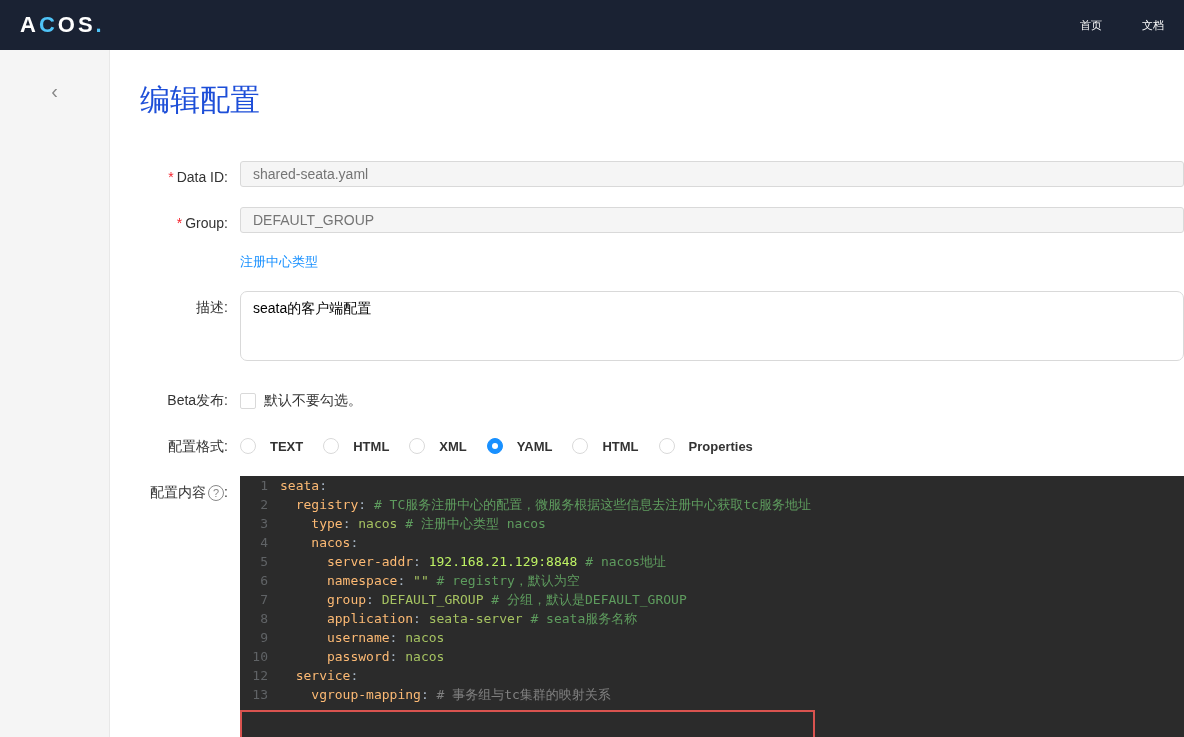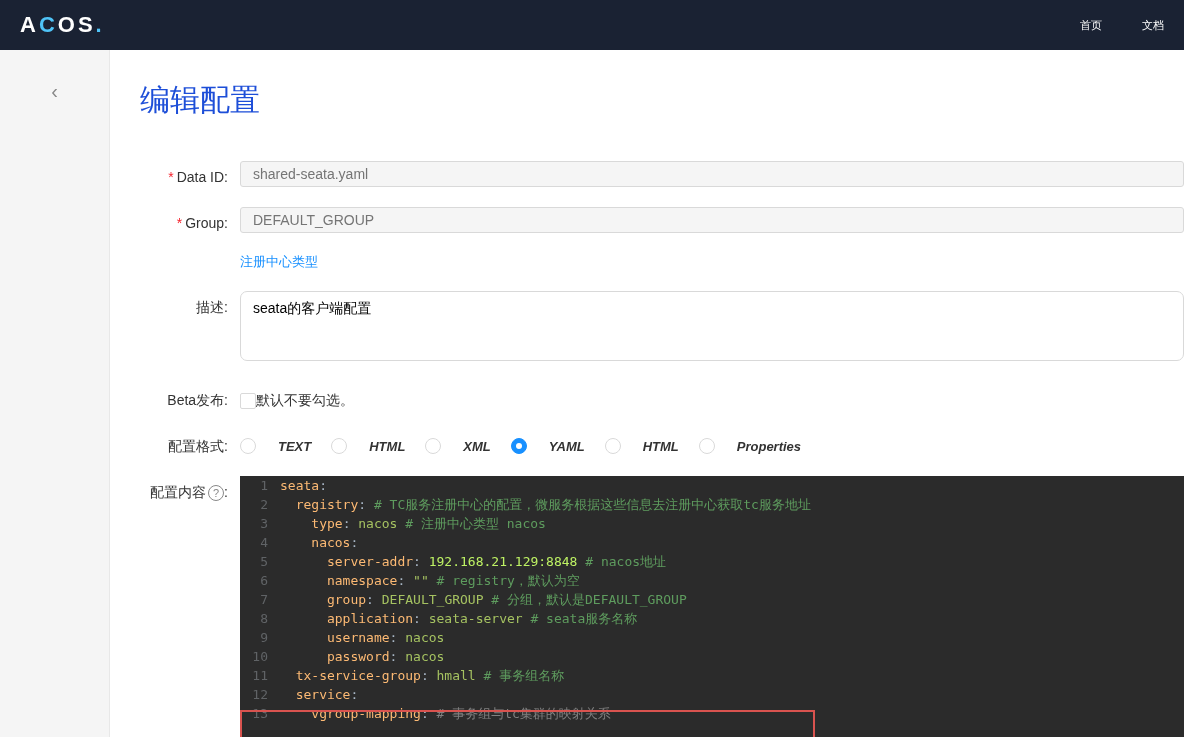--- a/index.html
+++ b/index.html
@@ -110,41 +110,40 @@
       border: 1px solid #d9d9d9;
       border-radius: 7px;
       padding: 8px 12px;
       font-size: 14px;
       resize: none;
       font-family: inherit;
     }
     .checkbox-row {
       display: flex;
       align-items: center;
-      gap: 0;
+      gap: 8px;
       padding-top: 8px;
     }
     .checkbox {
       width: 16px; height: 16px;
       border: 1px solid #d9d9d9;
       border-radius: 2px;
       cursor: pointer;
     }
     .radio-group {
       display: flex;
       gap: 20px;
       align-items: center;
       padding-top: 8px;
     }
     .radio-item {
       display: flex;
       align-items: center;
-      gap: 22px;
-      cursor: pointer;
-      font-style: italic;
+      gap: 14px;
+      cursor: pointer;
     }
     .radio {
       width: 16px; height: 16px;
       border: 1px solid #d9d9d9;
       border-radius: 50%;
       display: flex;
       align-items: center;
       justify-content: center;
     }
     .radio.checked {
@@ -337,24 +336,20 @@
             </div>
             <div class="code-line">
               <span class="line-no">9</span>
               <span class="line-content"><span>      </span><span class="k-key">username</span><span>: </span><span class="k-val">nacos</span></span>
             </div>
             <div class="code-line">
               <span class="line-no">10</span>
               <span class="line-content"><span>      </span><span class="k-key">password</span><span>: </span><span class="k-val">nacos</span></span>
             </div>
             <div class="code-line">
-              <span class="line-no">11</span>
-              <span class="line-content"><span>  </span><span class="k-key">tx-service-group</span><span>: </span><span class="k-val">hmall</span><span> </span><span class="k-cmt2"># 事务组名称</span></span>
-            </div>
-            <div class="code-line">
               <span class="line-no">12</span>
               <span class="line-content"><span>  </span><span class="k-key">service</span><span>:</span></span>
             </div>
             <div class="code-line">
               <span class="line-no">13</span>
               <span class="line-content"><span>    </span><span class="k-key">vgroup-mapping</span><span>: </span><span class="k-cmt"># 事务组与tc集群的映射关系</span></span>
             </div>
             <div class="highlight-box" style="left: 0px; top: 234px; width: 575px; height: 61px;"></div>
           </div>
       </div>

